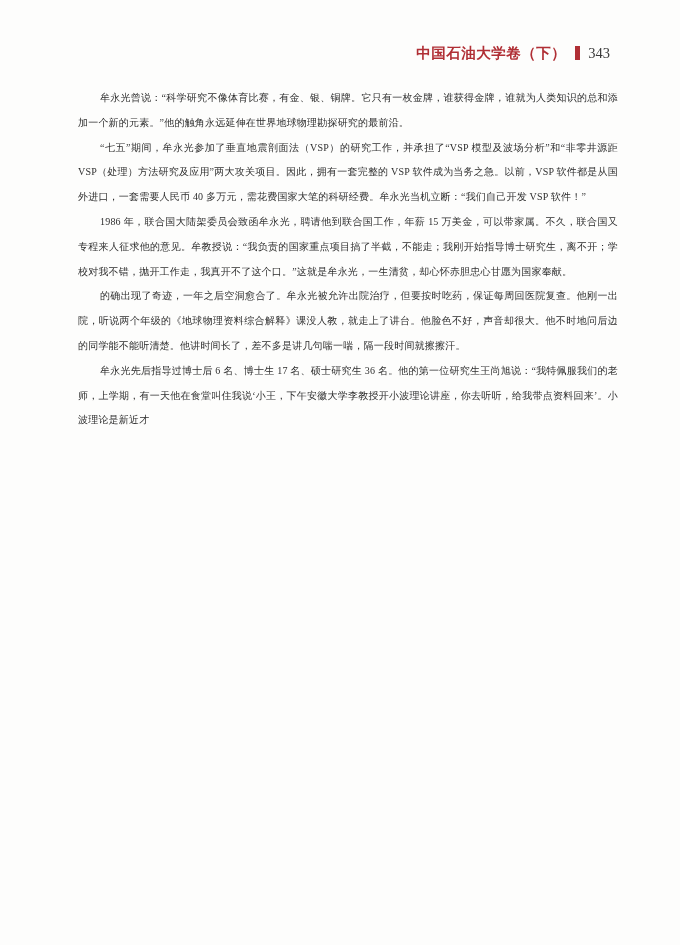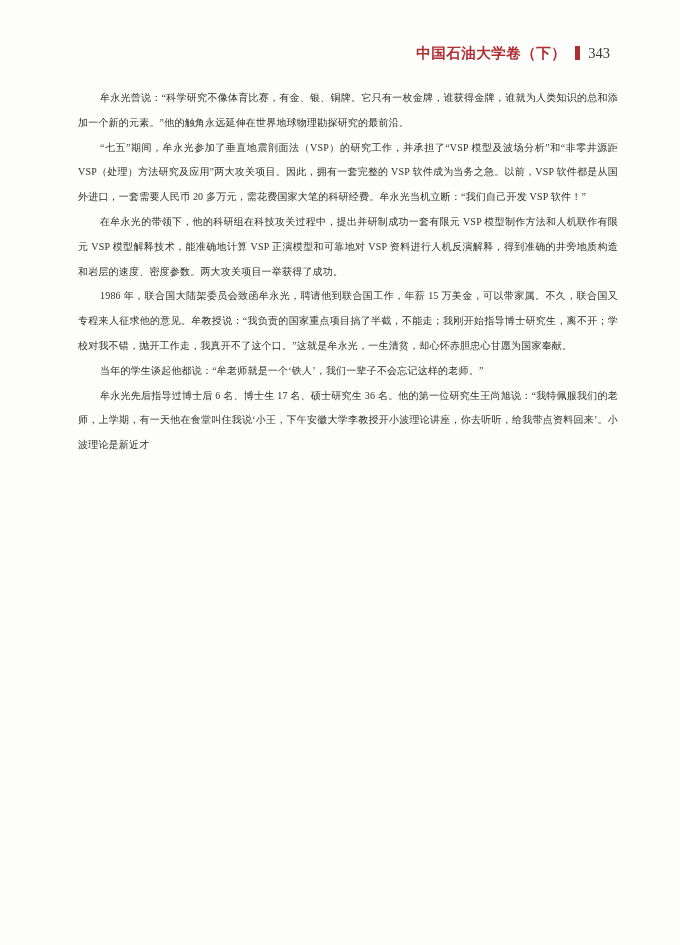--- a/index.html
+++ b/index.html
@@ -75,22 +75,21 @@
 <body>
 
 <div class="page">
 
   <div class="running-header">
     <span class="book-title">中国石油大学卷（下）</span><span class="header-bar"></span><span class="page-num">343</span>
   </div>
 
   <div class="text-block">
     <p class="para">牟永光曾说：“科学研究不像体育比赛，有金、银、铜牌。它只有一枚金牌，谁获得金牌，谁就为人类知识的总和添加一个新的元素。”他的触角永远延伸在世界地球物理勘探研究的最前沿。</p>
-    <p class="para">“七五”期间，牟永光参加了垂直地震剖面法（VSP）的研究工作，并承担了“VSP 模型及波场分析”和“非零井源距 VSP（处理）方法研究及应用”两大攻关项目。因此，拥有一套完整的 VSP 软件成为当务之急。以前，VSP 软件都是从国外进口，一套需要人民币 20 多万元，需花费国家大笔的科研经费。牟永光当机立断：“我们自己开发 VSP 软件！”</p>
-    <p class="para">在牟永光的带领下，他的科研组在科技攻关过程中，提出并研制成功一套有限元 VSP 模型制作方法和人机联作有限元 VSP 模型解释技术，能准确地计算 VSP 正演模型和可靠地对 VSP 资料进行人机反演解释，得到准确的井旁地质构造和岩层的速度、密度参数。两大攻关项目一举获得了成功。</p>
+    <p class="para">“七五”期间，牟永光参加了垂直地震剖面法（VSP）的研究工作，并承担了“VSP 模型及波场分析”和“非零井源距 VSP（处理）方法研究及应用”两大攻关项目。因此，拥有一套完整的 VSP 软件成为当务之急。以前，VSP 软件都是从国外进口，一套需要人民币 40 多万元，需花费国家大笔的科研经费。牟永光当机立断：“我们自己开发 VSP 软件！”</p>
     <p class="para">1986 年，联合国大陆架委员会致函牟永光，聘请他到联合国工作，年薪 15 万美金，可以带家属。不久，联合国又专程来人征求他的意见。牟教授说：“我负责的国家重点项目搞了半截，不能走；我刚开始指导博士研究生，离不开；学校对我不错，抛开工作走，我真开不了这个口。”这就是牟永光，一生清贫，却心怀赤胆忠心甘愿为国家奉献。</p>
 
 
-    <p class="para">当年的学生谈起他都说：“牟老师就是一个‘铁人’，我们一辈子不会忘记这样的老师。”</p>
+    <p class="para">的确出现了奇迹，一年之后空洞愈合了。牟永光被允许出院治疗，但要按时吃药，保证每周回医院复查。他刚一出院，听说两个年级的《地球物理资料综合解释》课没人教，就走上了讲台。他脸色不好，声音却很大。他不时地问后边的同学能不能听清楚。他讲时间长了，差不多是讲几句喘一喘，隔一段时间就擦擦汗。</p>
     <p class="para">牟永光先后指导过博士后 6 名、博士生 17 名、硕士研究生 36 名。他的第一位研究生王尚旭说：“我特佩服我们的老师，上学期，有一天他在食堂叫住我说‘小王，下午安徽大学李教授开小波理论讲座，你去听听，给我带点资料回来’。小波理论是新近才</p>
   </div>
 
 </div>
 
 </body></html>

